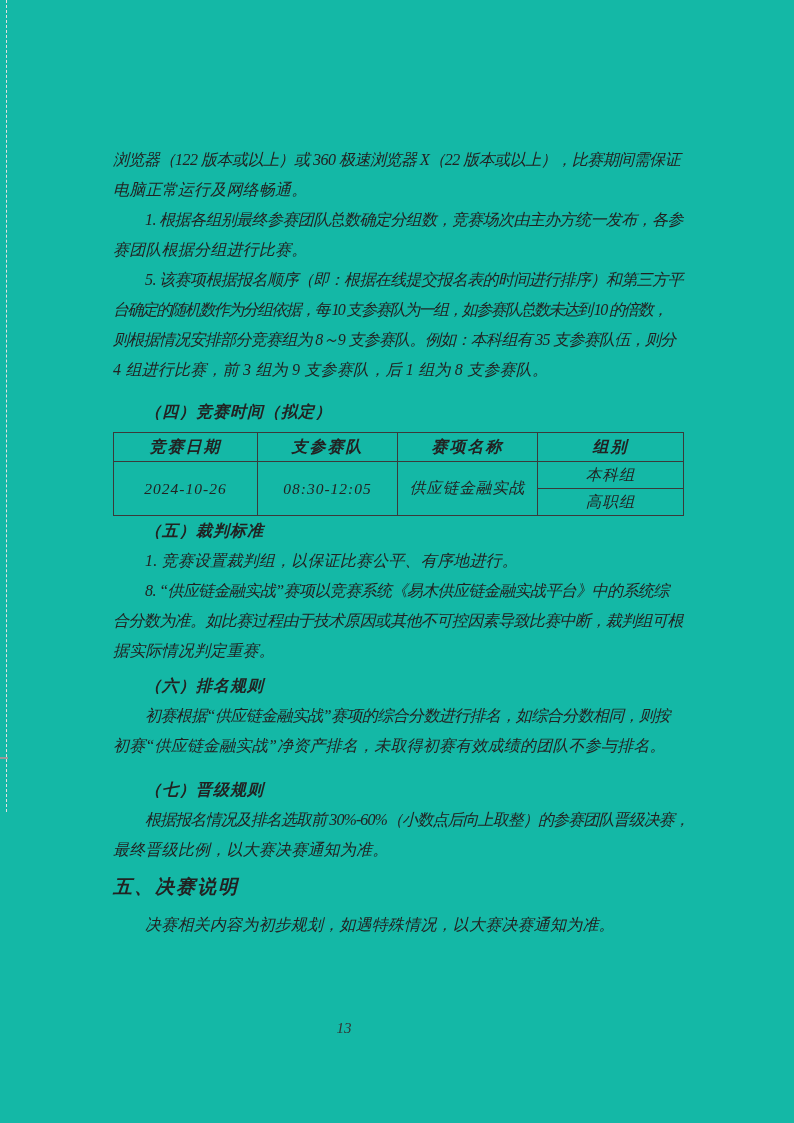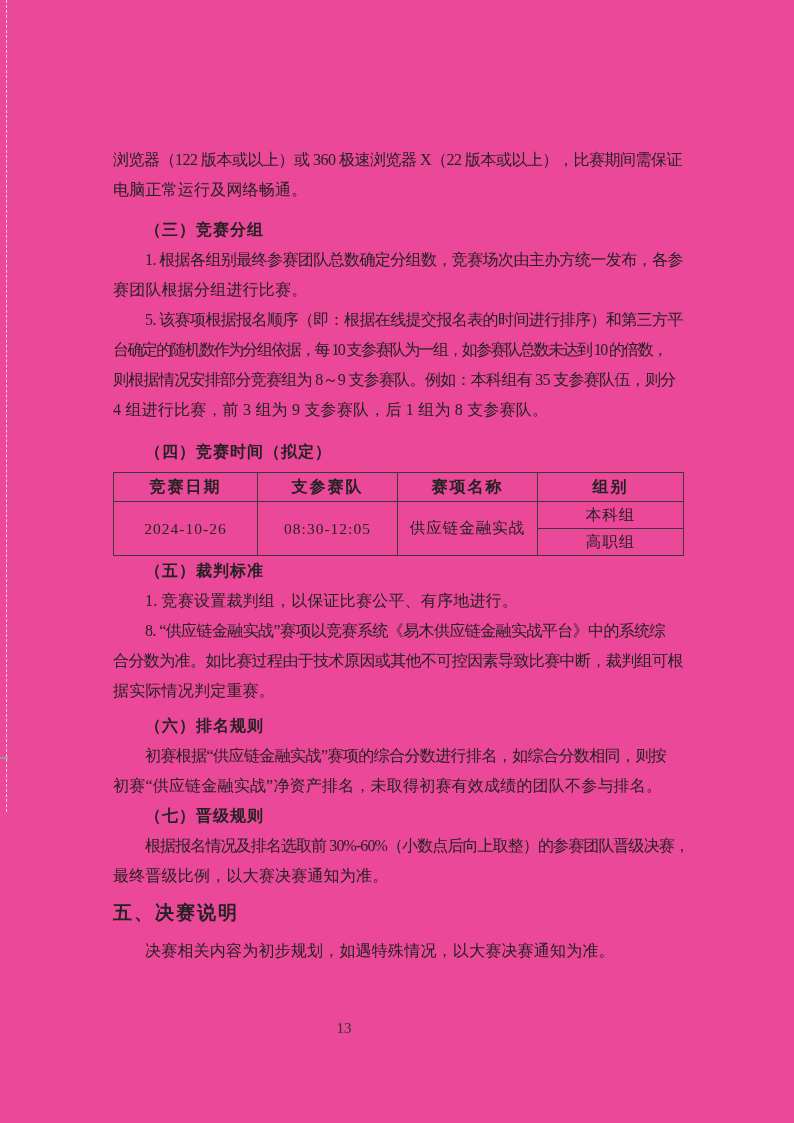--- a/index.html
+++ b/index.html
@@ -1,21 +1,22 @@
 <!DOCTYPE html>
 <html><head>
 <meta charset="utf-8">
 <title>Document</title>
 <style>
   html,body { margin:0; padding:0; background:#ffffff; }
   .page {
     position:relative; width:794px; height:1123px;
-    background:#ec4899; overflow:hidden;
+    background:#14b8a6; overflow:hidden;
     font-family:"Liberation Serif","DejaVu Serif",serif;
     color:#222222;
+    font-style:italic;
   }
   .content { position:absolute; left:113px; top:145px; width:570px; }
   .line {
     font-size:16px; line-height:30px; white-space:nowrap;
     letter-spacing:0.2px;
   }
   .ind { text-indent:2em; }
   .sp-n05 { letter-spacing:-0.5px; }
   .sp-n06 { letter-spacing:-0.6px; }
   .sp-n07 { letter-spacing:-0.7px; }
@@ -27,21 +28,21 @@
     text-indent:2em; letter-spacing:1px; white-space:nowrap;
   }
   .h1 {
     font-family:"Liberation Sans","DejaVu Sans",sans-serif;
     font-weight:bold; font-size:19px; line-height:34px;
     letter-spacing:2px; white-space:nowrap; margin-top:5px;
   }
   .mt10 { margin-top:10px; }
   .mt12 { margin-top:12px; }
   .mt5  { margin-top:5px; }
-  .mt14 { }
+  .mt14 { margin-top:14px; }
   .mt6  { margin-top:6px; }
   table.schedule {
     border-collapse:collapse; table-layout:fixed;
     width:570px; margin-top:5px;
   }
   table.schedule th, table.schedule td {
     border:1.5px solid #3a3a3a; text-align:center;
     padding:0; overflow:hidden;
   }
   table.schedule th {
@@ -69,21 +70,20 @@
 <div class="page">
 
   <div class="edge-line"></div>
   <div class="edge-dash"></div>
 
   <div class="content">
 
     <div class="line sp-n05">浏览器（122 版本或以上）或 360 极速浏览器 X（22 版本或以上），比赛期间需保证</div>
     <div class="line">电脑正常运行及网络畅通。</div>
 
-    <div class="h2 mt10">（三）竞赛分组</div>
     <div class="line ind sp-n06">1. 根据各组别最终参赛团队总数确定分组数，竞赛场次由主办方统一发布，各参</div>
     <div class="line">赛团队根据分组进行比赛。</div>
     <div class="line ind sp-n06">5. 该赛项根据报名顺序（即：根据在线提交报名表的时间进行排序）和第三方平</div>
     <div class="line sp-n16">台确定的随机数作为分组依据，每 10 支参赛队为一组，如参赛队总数未达到 10 的倍数，</div>
     <div class="line sp-n07">则根据情况安排部分竞赛组为 8～9 支参赛队。例如：本科组有 35 支参赛队伍，则分</div>
     <div class="line">4 组进行比赛，前 3 组为 9 支参赛队，后 1 组为 8 支参赛队。</div>
 
     <div class="h2 mt12">（四）竞赛时间（拟定）</div>
 
     <table class="schedule">

